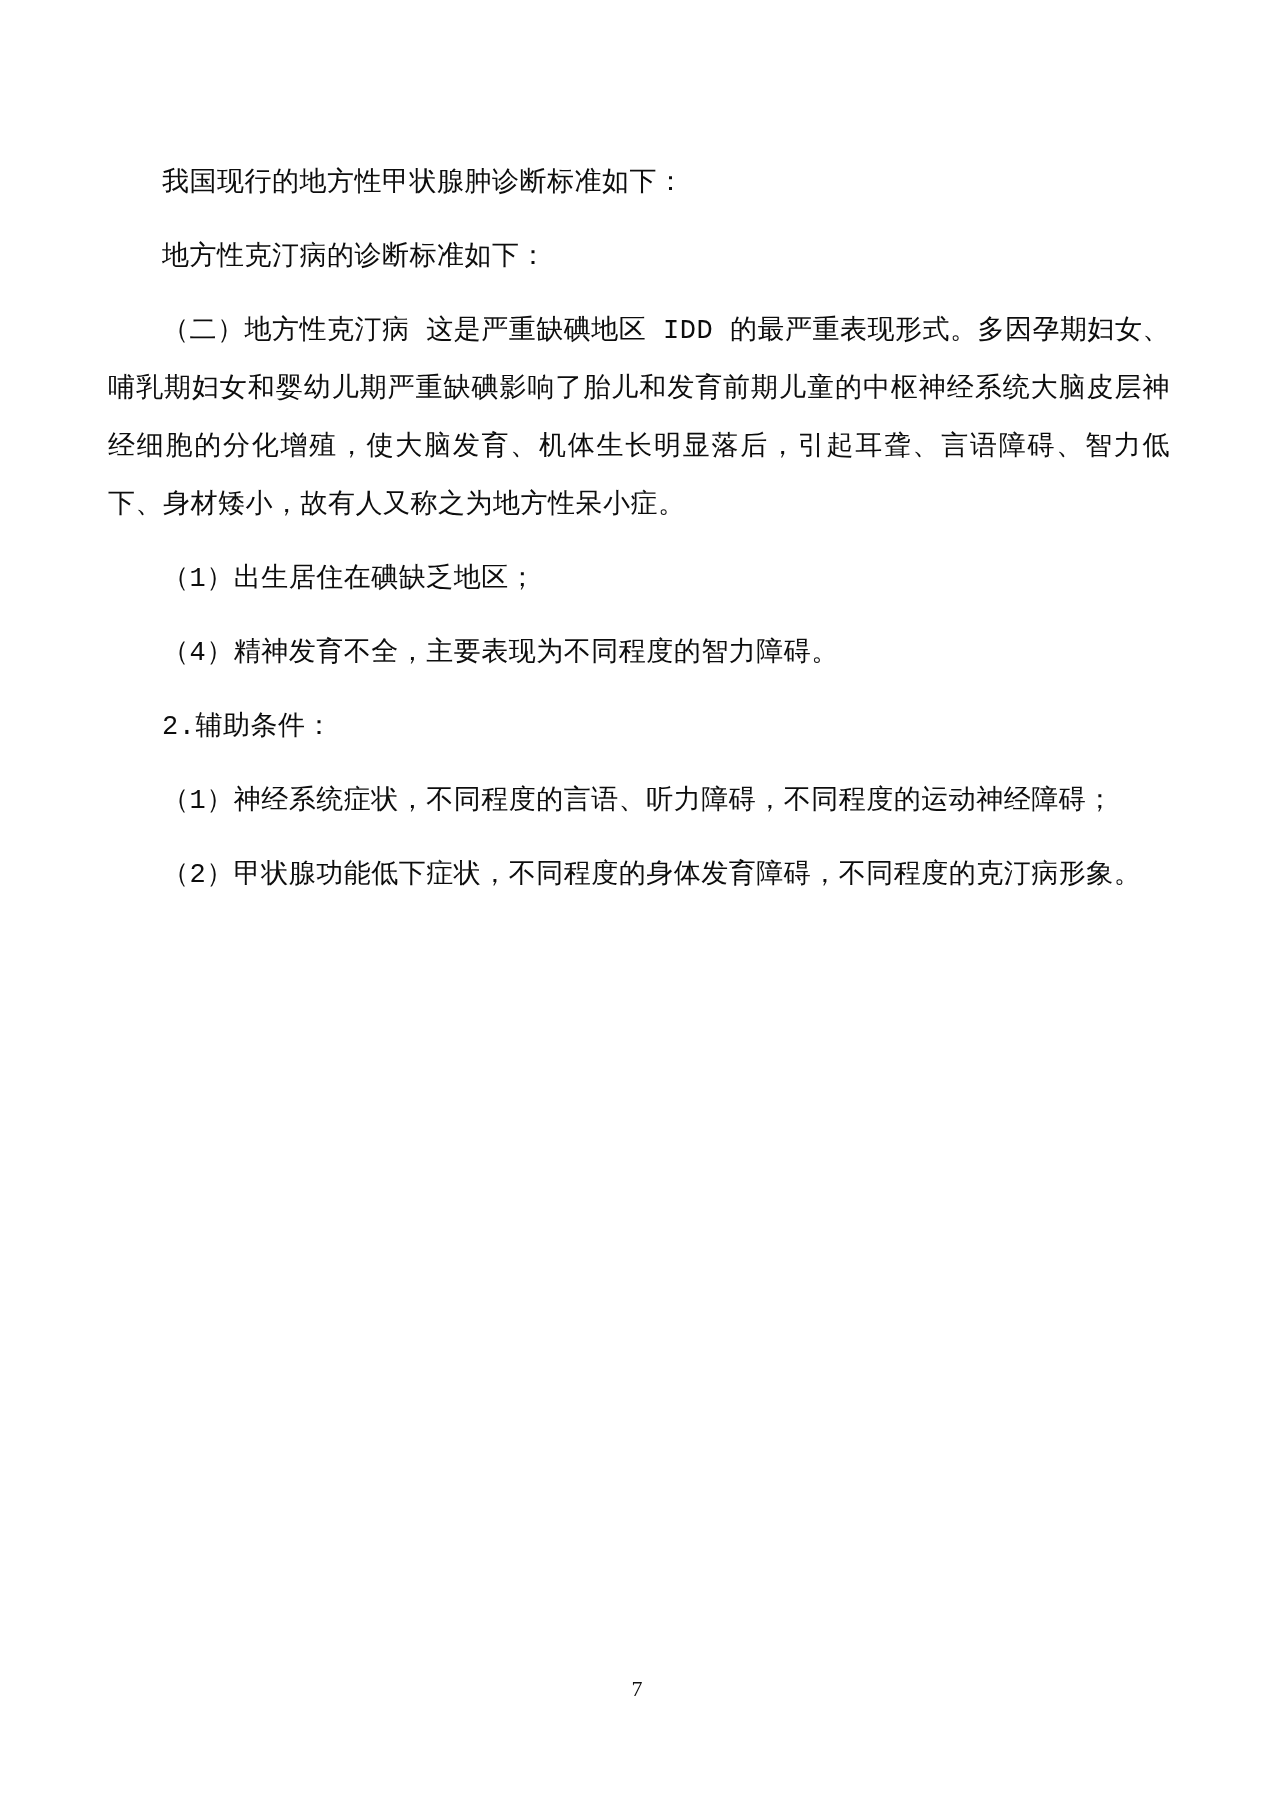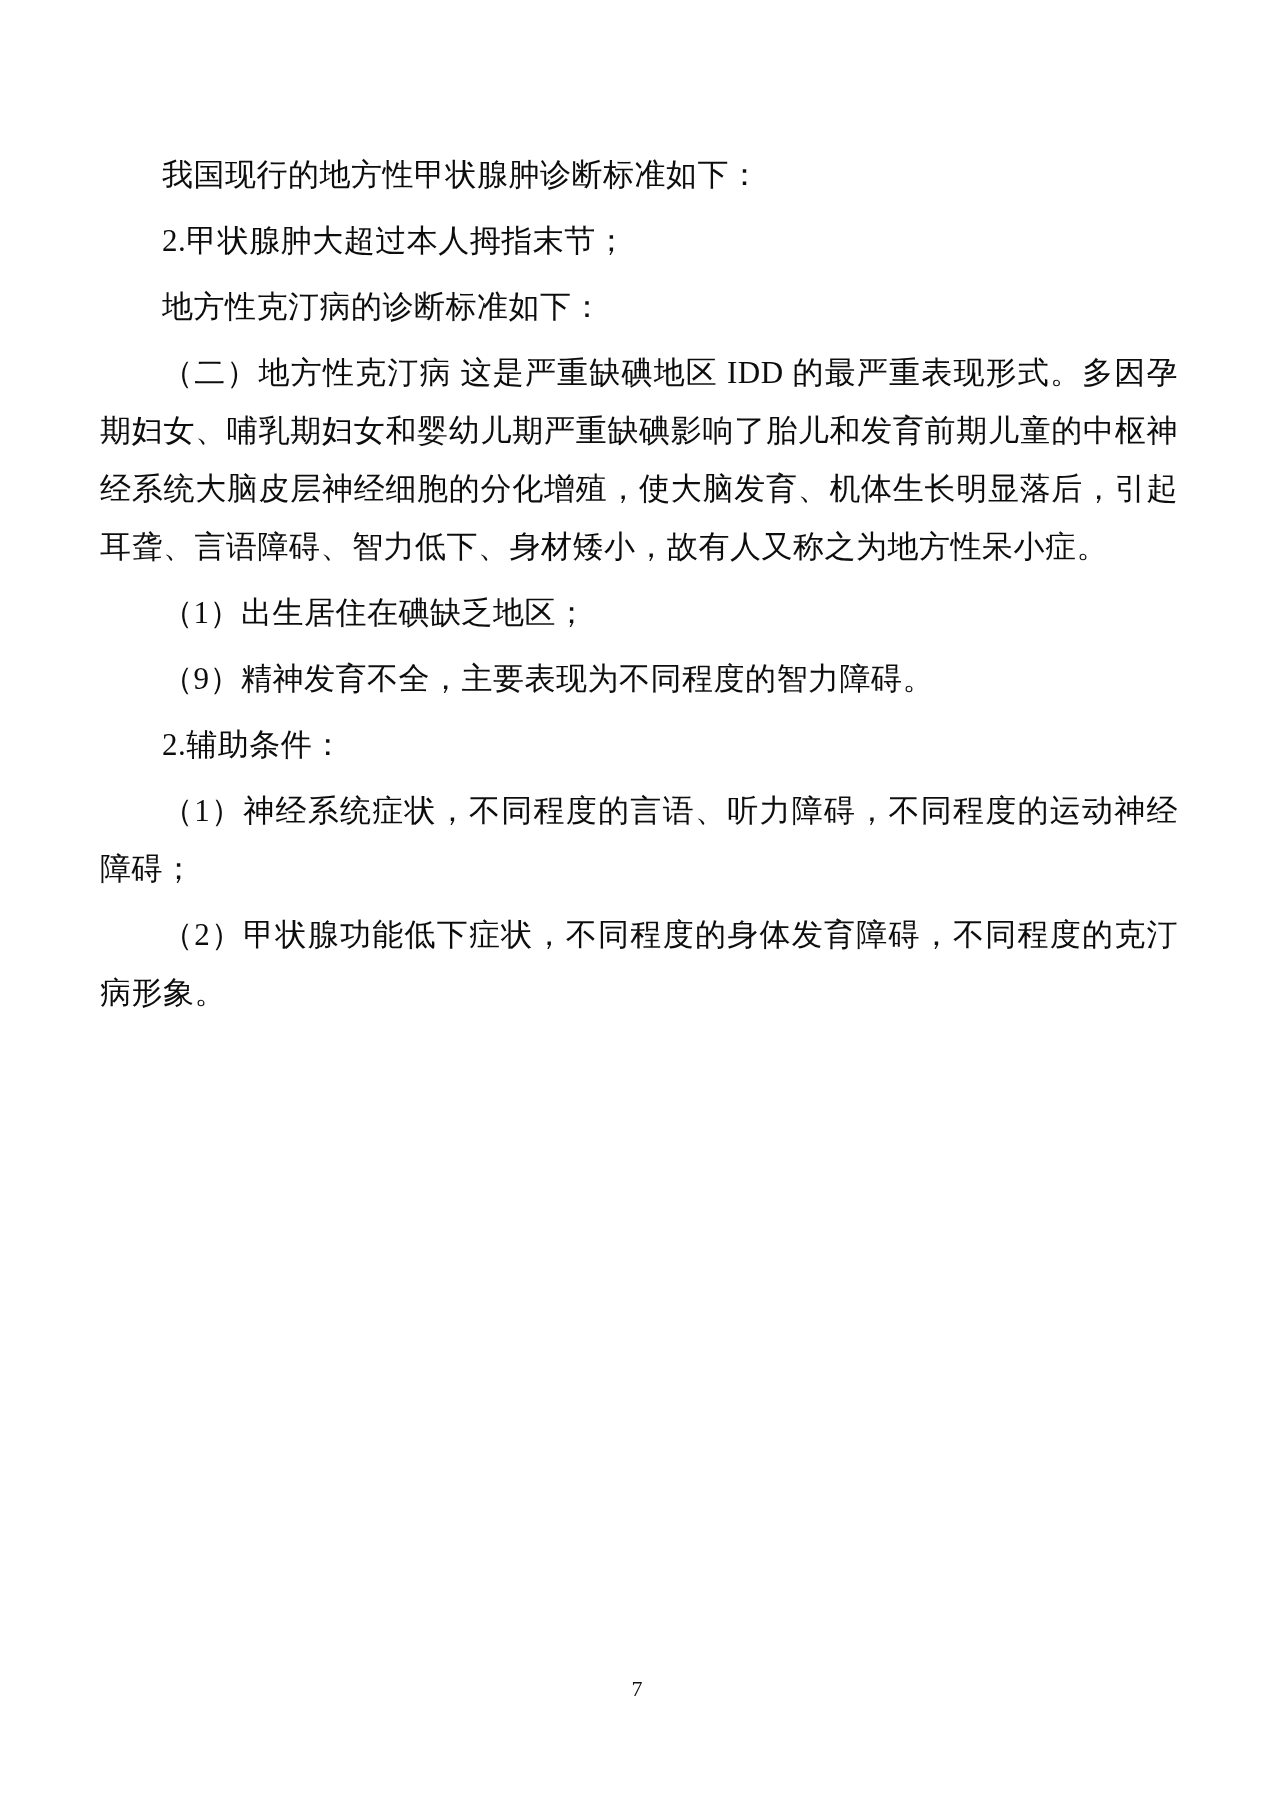--- a/index.html
+++ b/index.html
@@ -13,48 +13,48 @@
     overflow: hidden;
   }
   .page {
     position: absolute;
     inset: 0;
     box-sizing: border-box;
     padding: 138px 88px 0 92px;
     background: #ffffff;
   }
   .para {
-    margin: 8px;
-    font-size: 31px;
+    margin: 16px;
+    font-size: 27px;
     line-height: 58px;
     text-indent: 2em;
     text-align: justify;
     text-justify: inter-ideograph;
     letter-spacing: 0.5px;
     word-break: break-all;
+    font-family: Liberation Mono, monospace;
   }
   .footer {
     position: absolute;
     top: 1674px;
     left: 0;
     width: 100%;
     text-align: center;
     font-size: 22px;
     line-height: 30px;
     color: #111111;
   }
 </style>
 </head>
 <body>
 
 <div class="page">
   <p class="para">我国现行的地方性甲状腺肿诊断标准如下：</p>
-  <p class="para">2.甲状腺肿大超过本人拇指末节；</p>
   <p class="para">地方性克汀病的诊断标准如下：</p>
   <p class="para">（二）地方性克汀病 这是严重缺碘地区 IDD 的最严重表现形式。多因孕期妇女、哺乳期妇女和婴幼儿期严重缺碘影响了胎儿和发育前期儿童的中枢神经系统大脑皮层神经细胞的分化增殖，使大脑发育、机体生长明显落后，引起耳聋、言语障碍、智力低下、身材矮小，故有人又称之为地方性呆小症。</p>
   <p class="para">（1）出生居住在碘缺乏地区；</p>
-  <p class="para">（9）精神发育不全，主要表现为不同程度的智力障碍。</p>
+  <p class="para">（4）精神发育不全，主要表现为不同程度的智力障碍。</p>
   <p class="para">2.辅助条件：</p>
   <p class="para">（1）神经系统症状，不同程度的言语、听力障碍，不同程度的运动神经障碍；</p>
   <p class="para">（2）甲状腺功能低下症状，不同程度的身体发育障碍，不同程度的克汀病形象。</p>
 </div>
 
 <div class="footer">7</div>
 
 </body></html>

